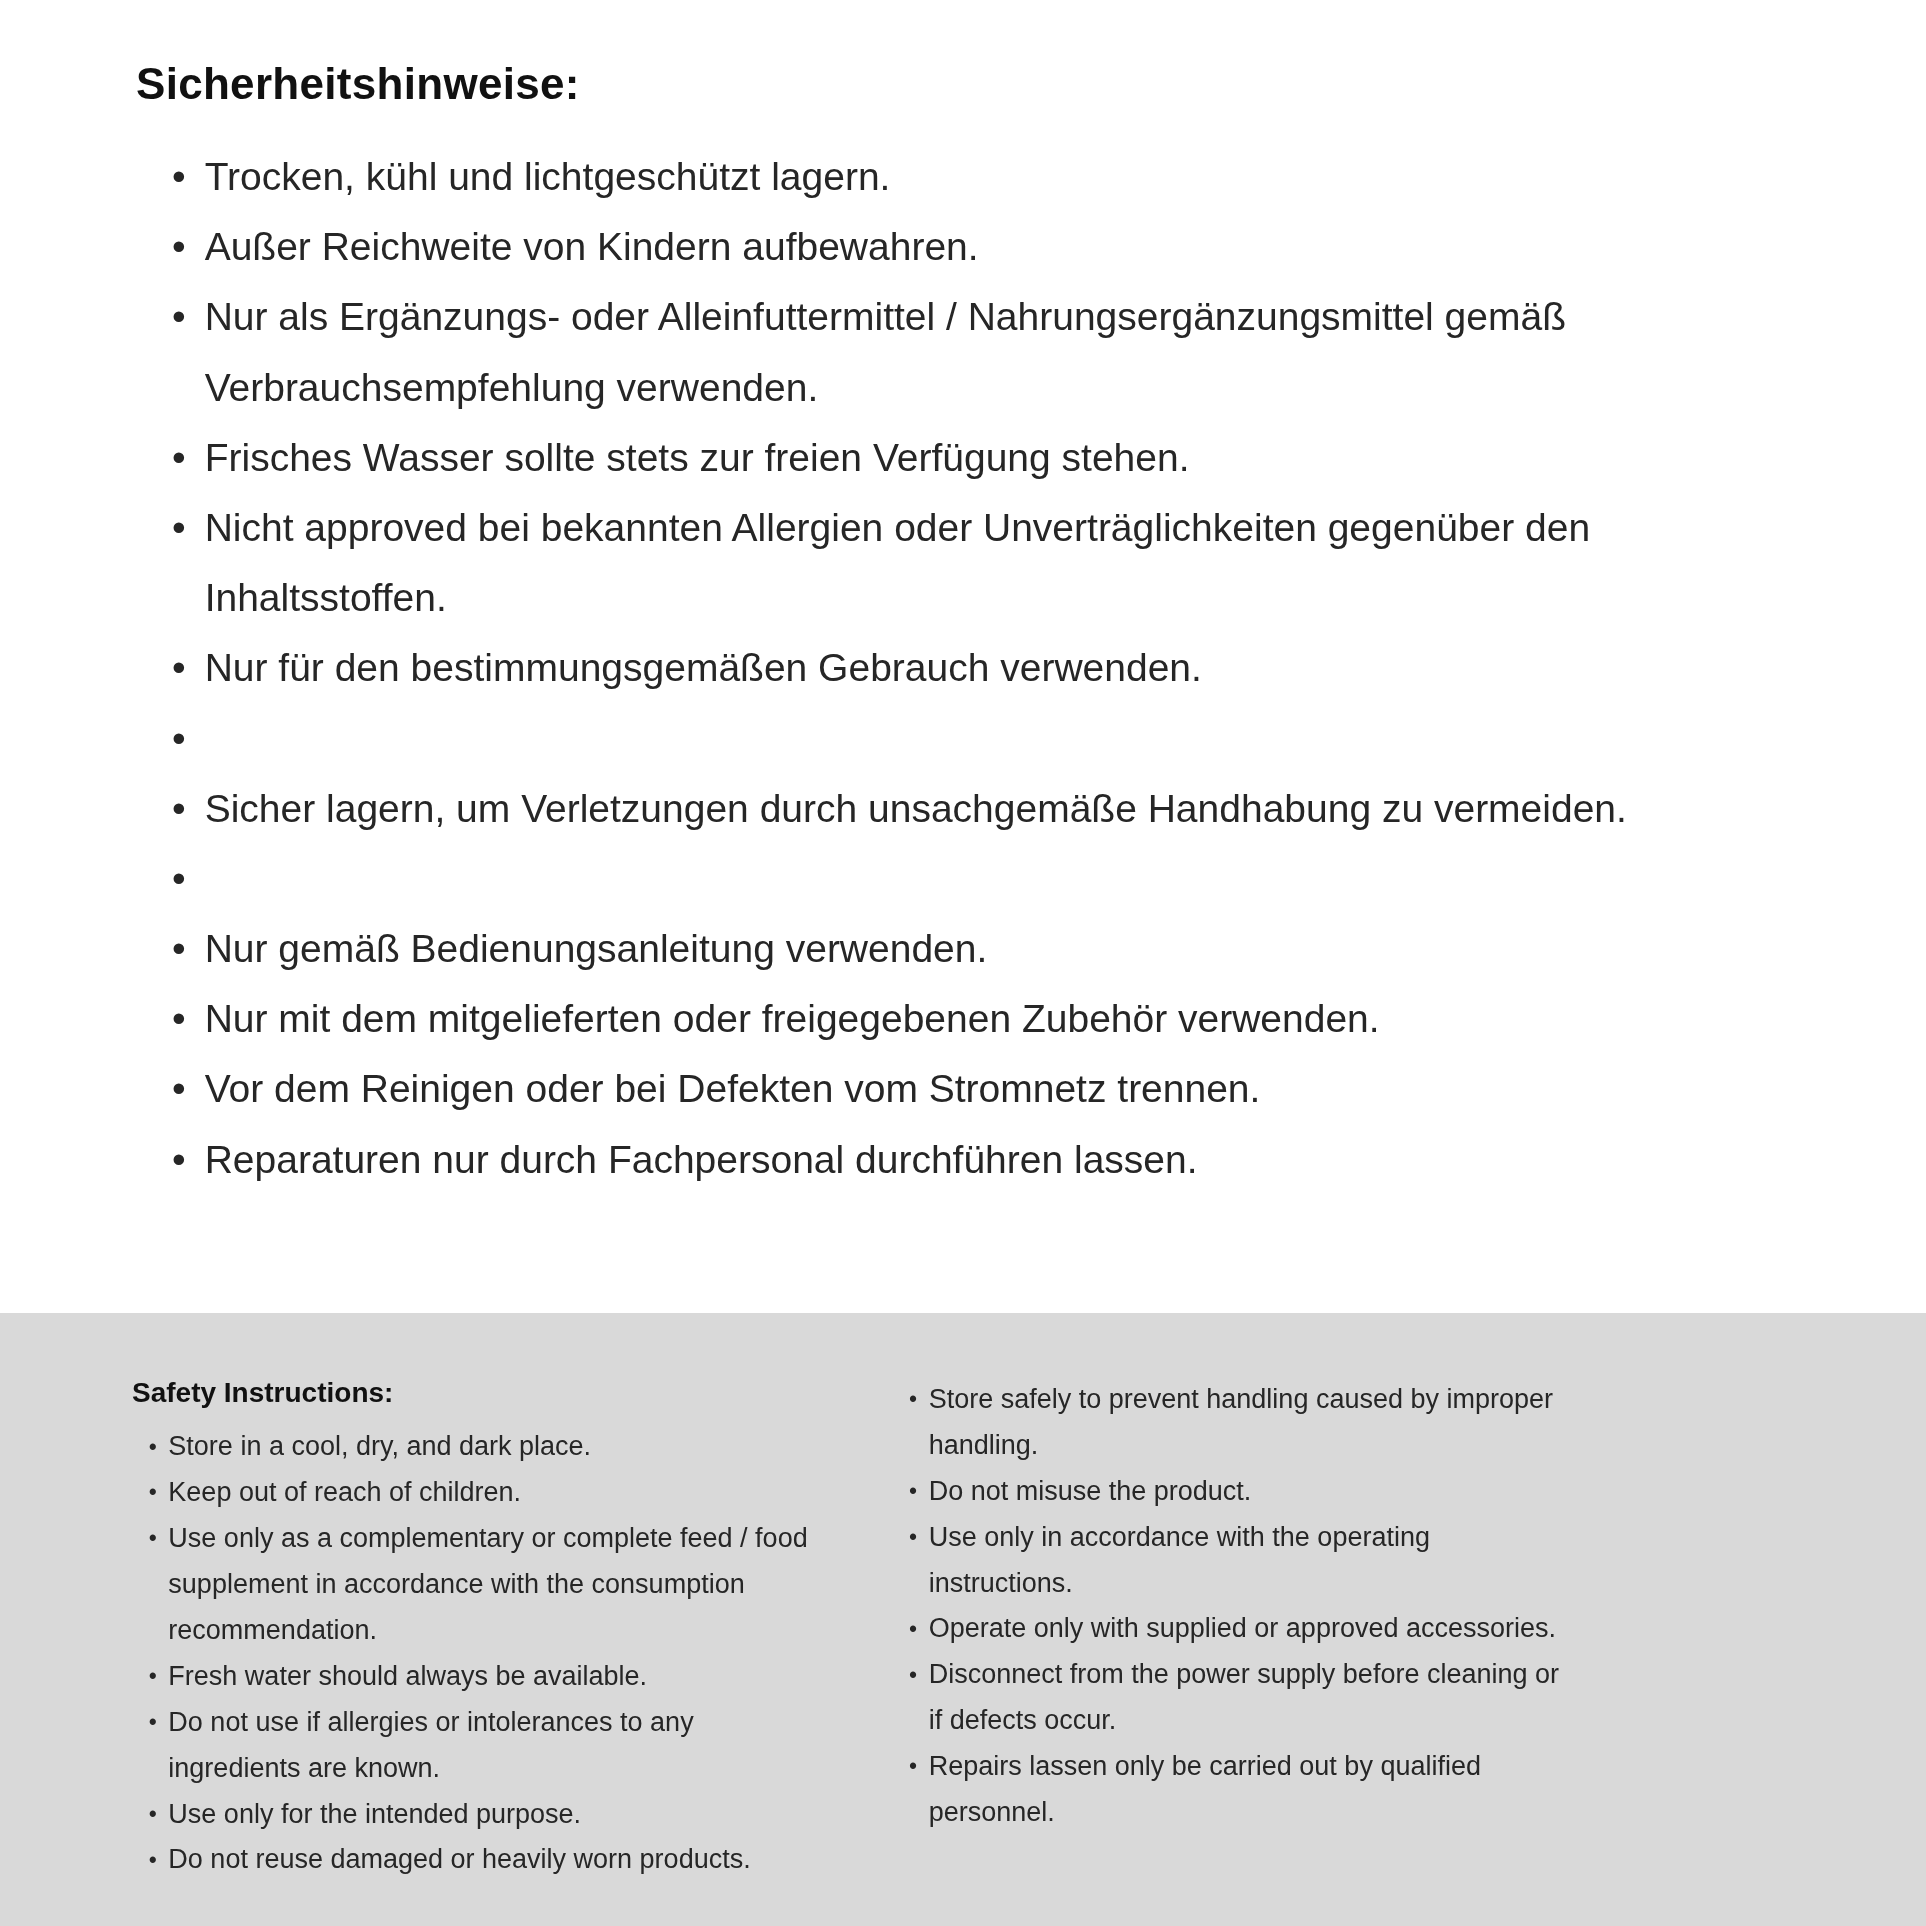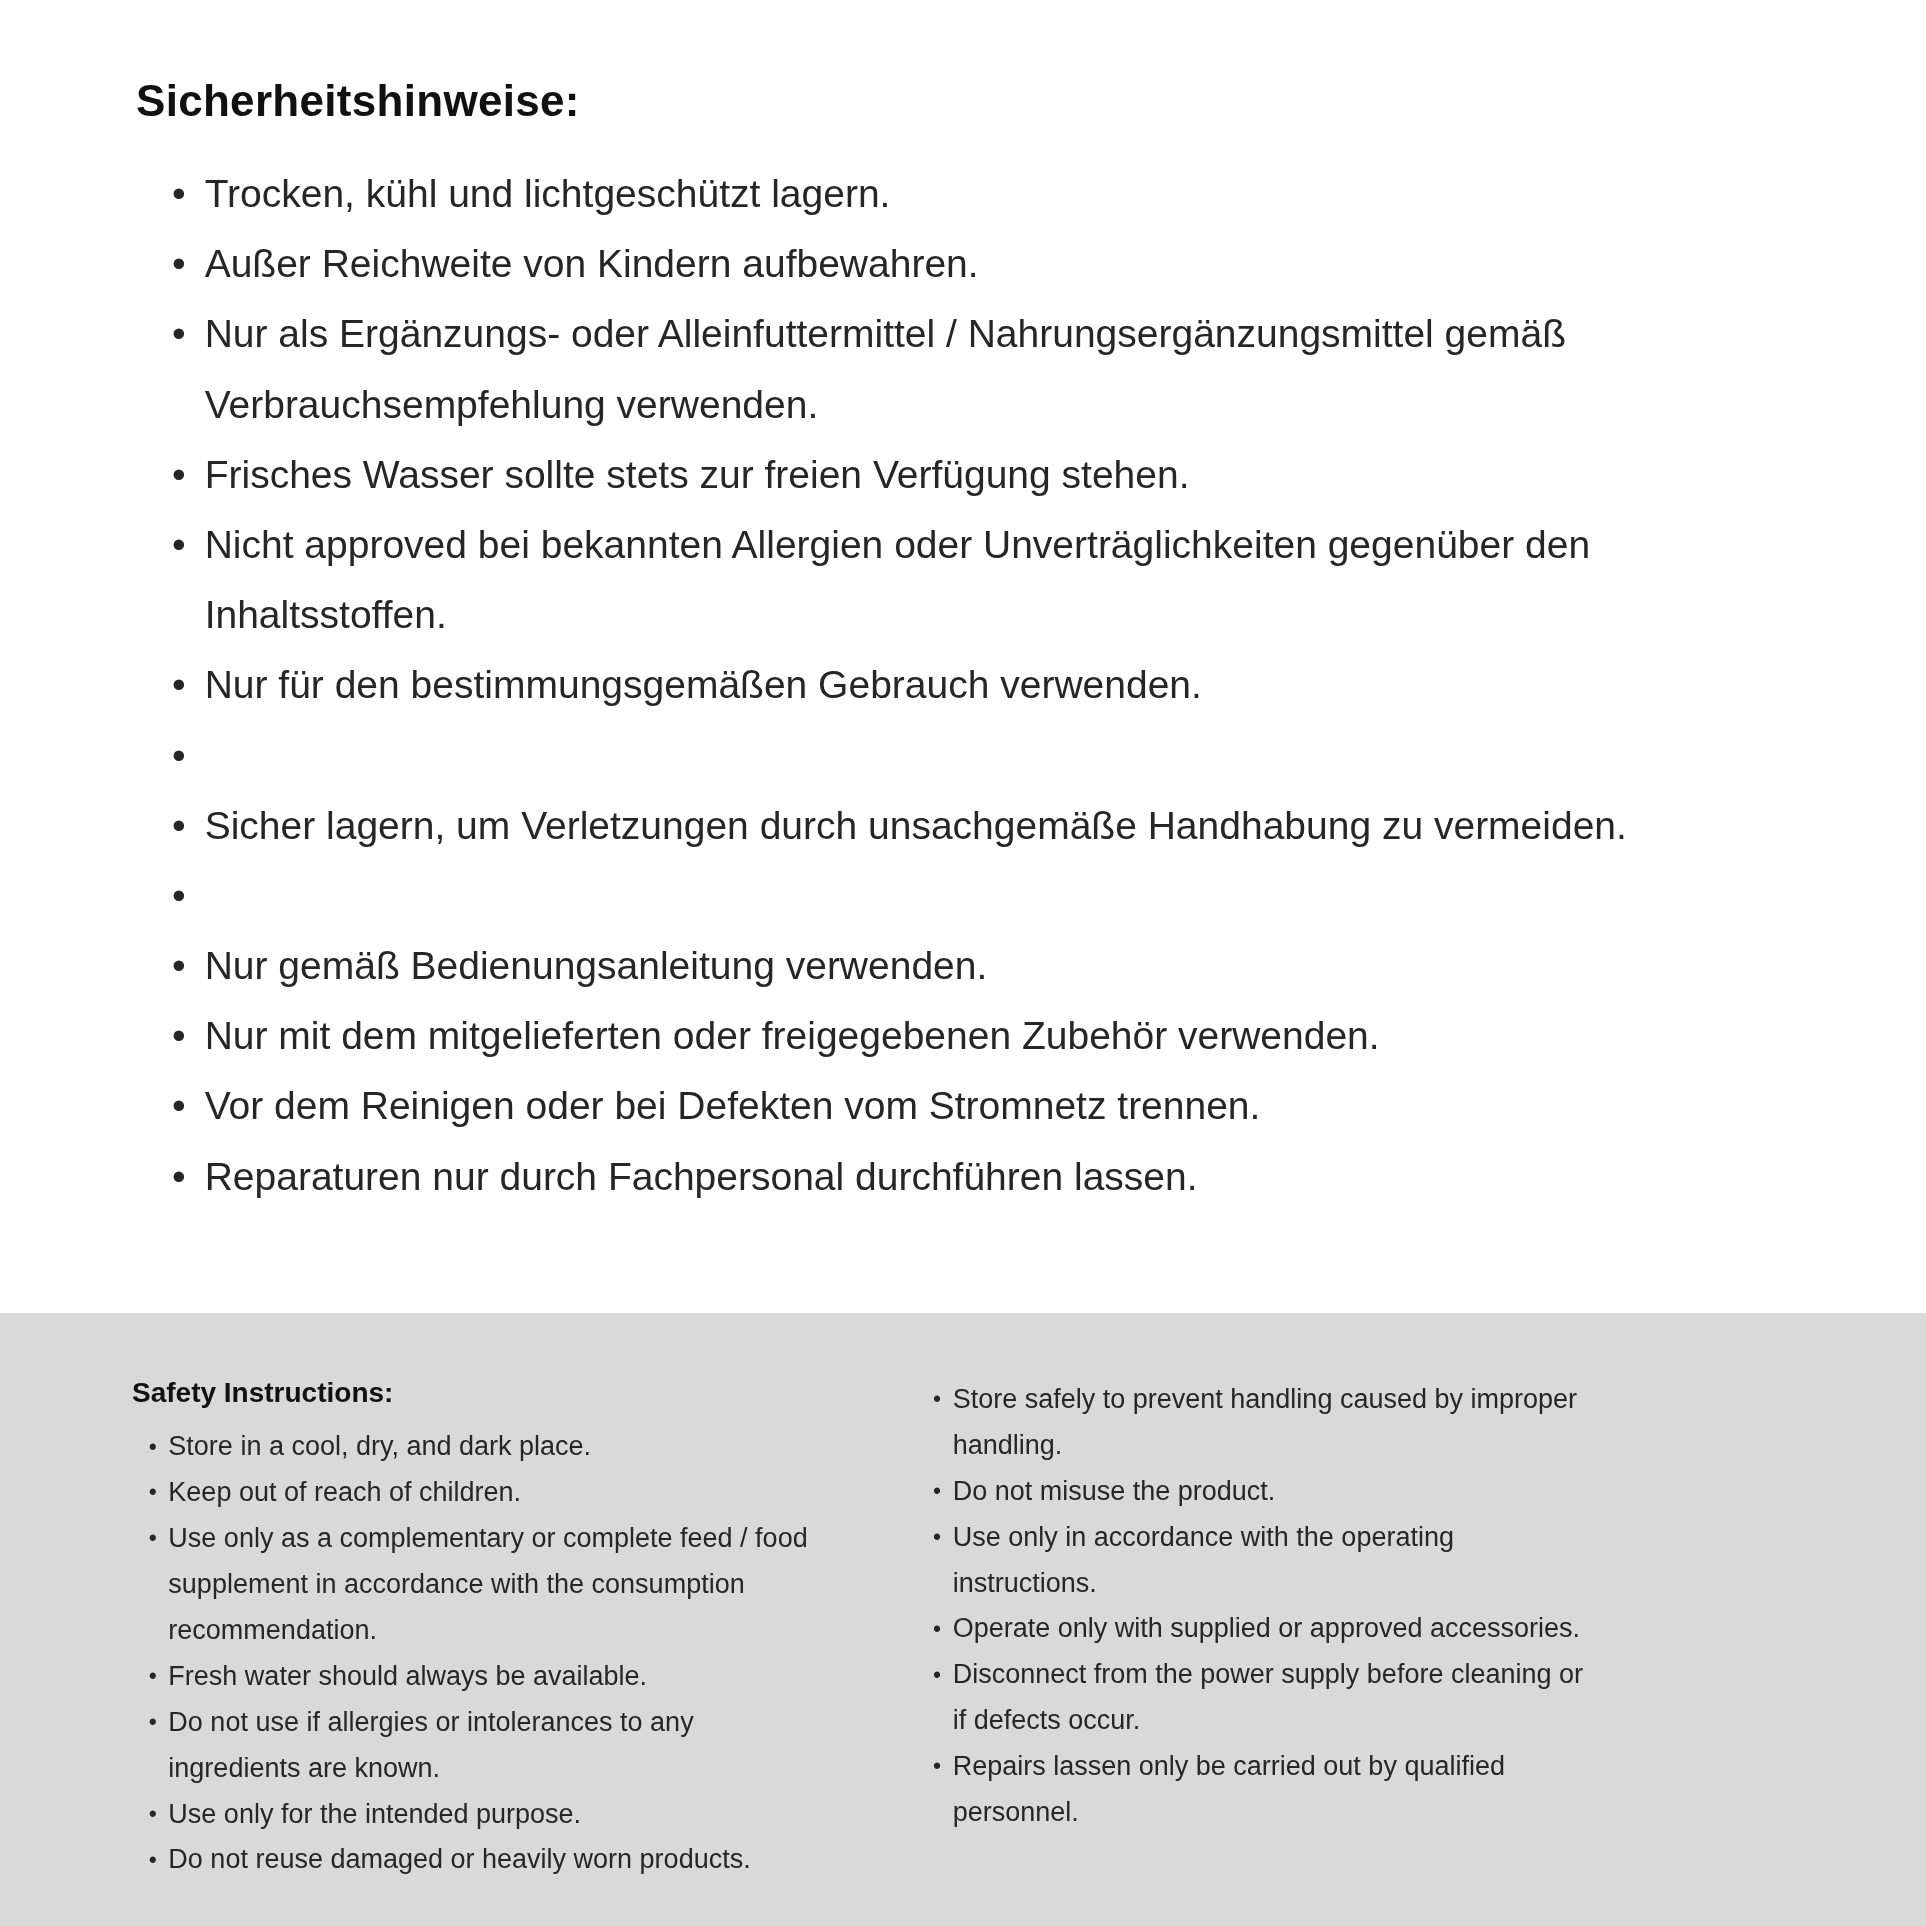--- a/index.html
+++ b/index.html
@@ -13,21 +13,21 @@
     height: 1926px;
     display: flex;
     flex-direction: column;
     overflow: hidden;
     background: var(--background-top, #ffffff);
   }
 
   
   .german-section {
     height: 1313px;
-    padding: 76px 96px 0 136px;
+    padding: 59px 96px 0 136px;
     background: var(--background-top, #ffffff);
   }
   .german-title {
     font-size: 44px;
     font-weight: 700;
     color: var(--heading, #111111);
     letter-spacing: 0.3px;
   }
   .german-list {
     list-style: none;
@@ -51,21 +51,21 @@
   
   .english-section {
     flex: 1;
     background: var(--background-bottom, #d9d9d9);
     padding: 64px 0 0 132px;
     display: flex;
     align-items: flex-start;
   }
   .col-left {
     width: 681px;
-    margin-right: 120px;
+    margin-right: 96px;
     flex: 0 0 auto;
   }
   .col-right {
     width: 681px;
     flex: 0 0 auto;
   }
   .english-title {
     font-size: 28px;
     font-weight: 700;
     color: var(--heading, #111111);

